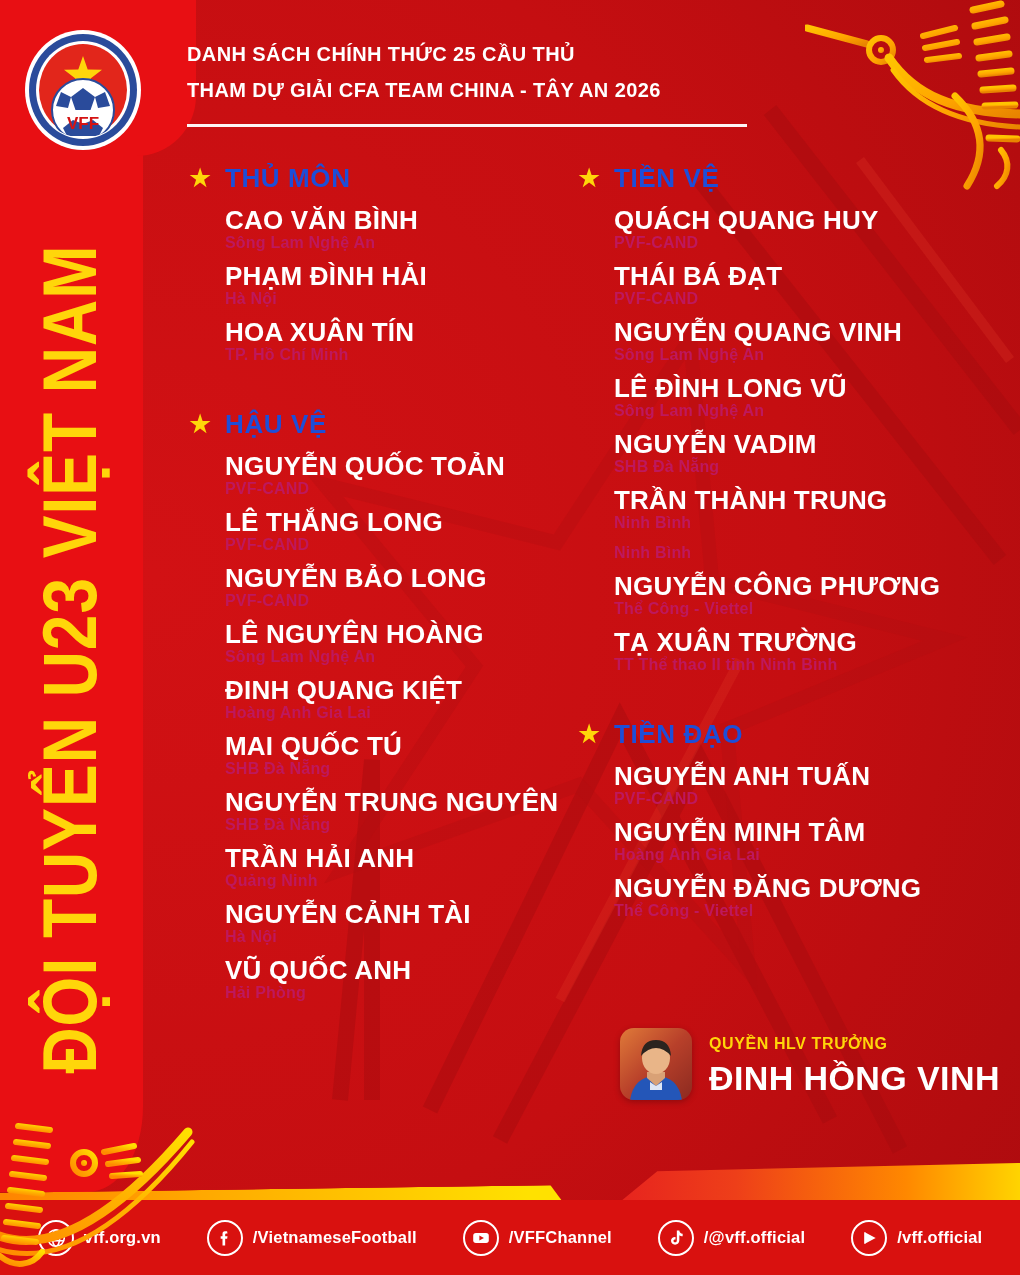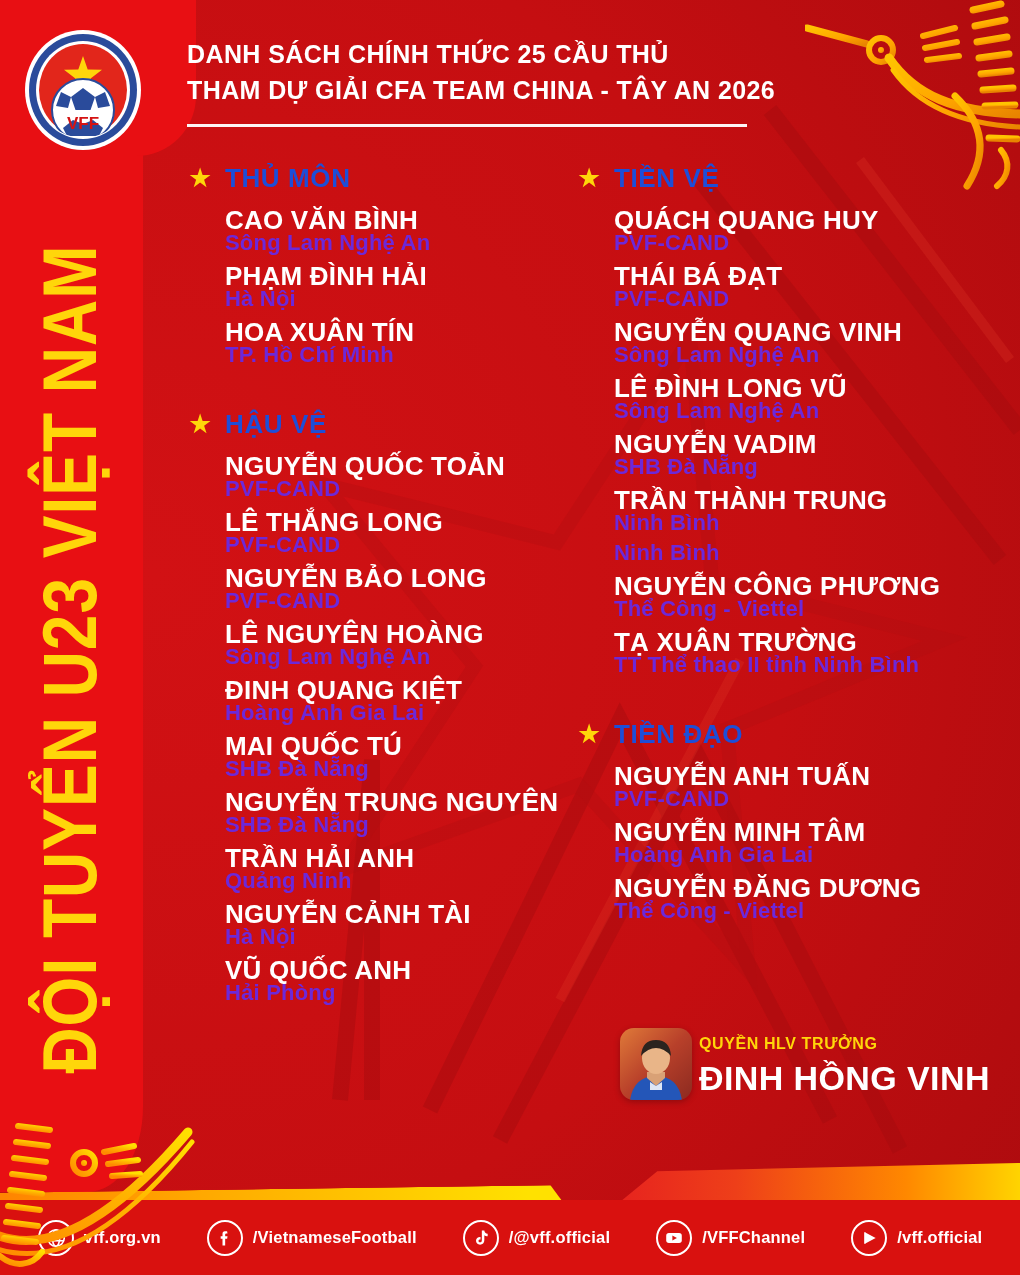--- a/index.html
+++ b/index.html
@@ -16,38 +16,38 @@
     background:#e80f13;border-bottom-right-radius:55px 85px;}
   .logo-holder{position:absolute;left:0;top:0;width:196px;height:156px;background:#e80f13;border-bottom-right-radius:60px;}
   .vff-logo{position:absolute;left:23px;top:28px;}
   
   .side-banner{position:absolute;left:12px;top:1170px;width:1022px;height:116px;
     transform:rotate(-90deg);transform-origin:0 0;display:flex;align-items:center;justify-content:center;}
   .side-banner span{font-size:64px;font-weight:800;color:#ffd60a;letter-spacing:1px;white-space:nowrap;
     transform:scaleY(1.18);transform-origin:center;}
   
   .header{position:absolute;left:187px;top:36px;color:#fff;}
-  .header .t{font-size:25px;line-height:36px;font-weight:800;letter-spacing:.4px;}
+  .header .t{font-size:20px;line-height:36px;font-weight:800;letter-spacing:.4px;}
   .header .rule{margin-top:16px;width:560px;height:3px;background:#ffffff;opacity:.96;}
   
   .col{position:absolute;top:163px;}
   #col-left{left:188px;width:385px;}
   #col-right{left:577px;width:443px;}
   .section + .section{margin-top:44px;}
   .sec-head{display:flex;align-items:center;margin-bottom:13px;}
   .star{width:37px;font-size:27px;line-height:31px;color:#ffd60a;}
   .sec-title{margin:0;font-size:26px;line-height:31px;font-weight:800;color:#1d4ed8;letter-spacing:.6px;}
   .players{padding-left:37px;}
   .player{margin-bottom:10px;}
   .p-name{font-size:26px;line-height:26px;font-weight:800;color:#ffffff;letter-spacing:.2px;}
-  .p-club{font-size:22px;line-height:20px;font-weight:600;color:#6d28d9;letter-spacing:.2px;}
+  .p-club{font-size:16px;line-height:20px;font-weight:600;color:#be185d;letter-spacing:.2px;}
   
   .coach{position:absolute;left:620px;top:1028px;display:flex;}
   .coach-avatar{width:72px;height:72px;border-radius:14px;overflow:hidden;flex:0 0 auto;box-shadow:0 2px 6px rgba(0,0,0,.25);}
-  .coach-text{margin-left:7px;padding-top:7px;}
+  .coach-text{margin-left:17px;padding-top:7px;}
   .coach-role{font-size:16px;font-weight:800;color:#ffd60a;letter-spacing:.6px;}
   .coach-name{margin-top:6px;font-size:34px;font-weight:800;color:#ffffff;letter-spacing:.4px;}
   
   .band-yellow{position:absolute;left:-8px;top:1189px;width:570px;height:16px;
     background:linear-gradient(90deg,#ff8200,#ffb400 48%,#ffe100 94%);
     transform:rotate(-.8deg);clip-path:polygon(0 0,98% 0,100% 100%,0 100%);}
   .band-red{position:absolute;left:583px;top:1163px;width:437px;height:37px;
     background:linear-gradient(90deg,#e51b20 0%,#ee3f19 35%,#ff8800 74%,#ffd400 100%);
     clip-path:polygon(9% 100%,17% 22%,100% 0,100% 100%,0 100%);}
   .footer{position:absolute;left:0;top:1200px;width:1020px;height:75px;background:#d9110f;
@@ -322,35 +322,35 @@
     <span class="f-icon">
         <svg width="20" height="20" viewBox="0 0 24 24">
           <path d="M14.5 4 H11.8 C9.9 4 9 5.3 9 7.2 V10 H6.8 V13 H9 V21 H12.2 V13 H14.6 L15 10 H12.2 V7.8 C12.2 7 12.6 6.6 13.4 6.6 H15 Z" fill="#fff"></path>
         </svg>
       </span>
     <span class="f-label">/VietnameseFootball</span>
   </div>
 
   <div class="f-item">
     <span class="f-icon">
-        <svg width="20" height="20" viewBox="0 0 24 24">
-          <path d="M13 3 h3 c.2 2.2 1.6 3.6 4 3.9 v3 c-1.6 0-3-.5-4-1.3 v6.2 c0 3.3-2.2 5.2-5.1 5.2 C8 20 6 18 6 15.4 c0-2.9 2.5-4.8 5.4-4.5 v3 c-1.3-.3-2.4.4-2.4 1.6 0 1 .8 1.7 1.8 1.7 1.2 0 2.2-.8 2.2-2.6 Z" fill="#fff"></path>
-        </svg>
-      </span>
-    <span class="f-label">/@vff.official</span>
-  </div>
-
-  <div class="f-item">
-    <span class="f-icon">
         <svg width="22" height="22" viewBox="0 0 24 24">
           <rect x="3.5" y="6.5" width="17" height="11" rx="3" fill="#fff"></rect>
           <polygon points="10.2,9.3 15.2,12 10.2,14.7" fill="#d9110f"></polygon>
         </svg>
       </span>
     <span class="f-label">/VFFChannel</span>
+  </div>
+
+  <div class="f-item">
+    <span class="f-icon">
+        <svg width="20" height="20" viewBox="0 0 24 24">
+          <path d="M13 3 h3 c.2 2.2 1.6 3.6 4 3.9 v3 c-1.6 0-3-.5-4-1.3 v6.2 c0 3.3-2.2 5.2-5.1 5.2 C8 20 6 18 6 15.4 c0-2.9 2.5-4.8 5.4-4.5 v3 c-1.3-.3-2.4.4-2.4 1.6 0 1 .8 1.7 1.8 1.7 1.2 0 2.2-.8 2.2-2.6 Z" fill="#fff"></path>
+        </svg>
+      </span>
+    <span class="f-label">/@vff.official</span>
   </div>
 
   <div class="f-item">
     <span class="f-icon">
         <svg width="20" height="20" viewBox="0 0 24 24">
           <polygon points="7,5 20,12 7,19" fill="#fff"></polygon>
           <line x1="7" y1="5" x2="7" y2="19" stroke="#fff" stroke-width="1.5"></line>
         </svg>
       </span>
     <span class="f-label">/vff.official</span>

